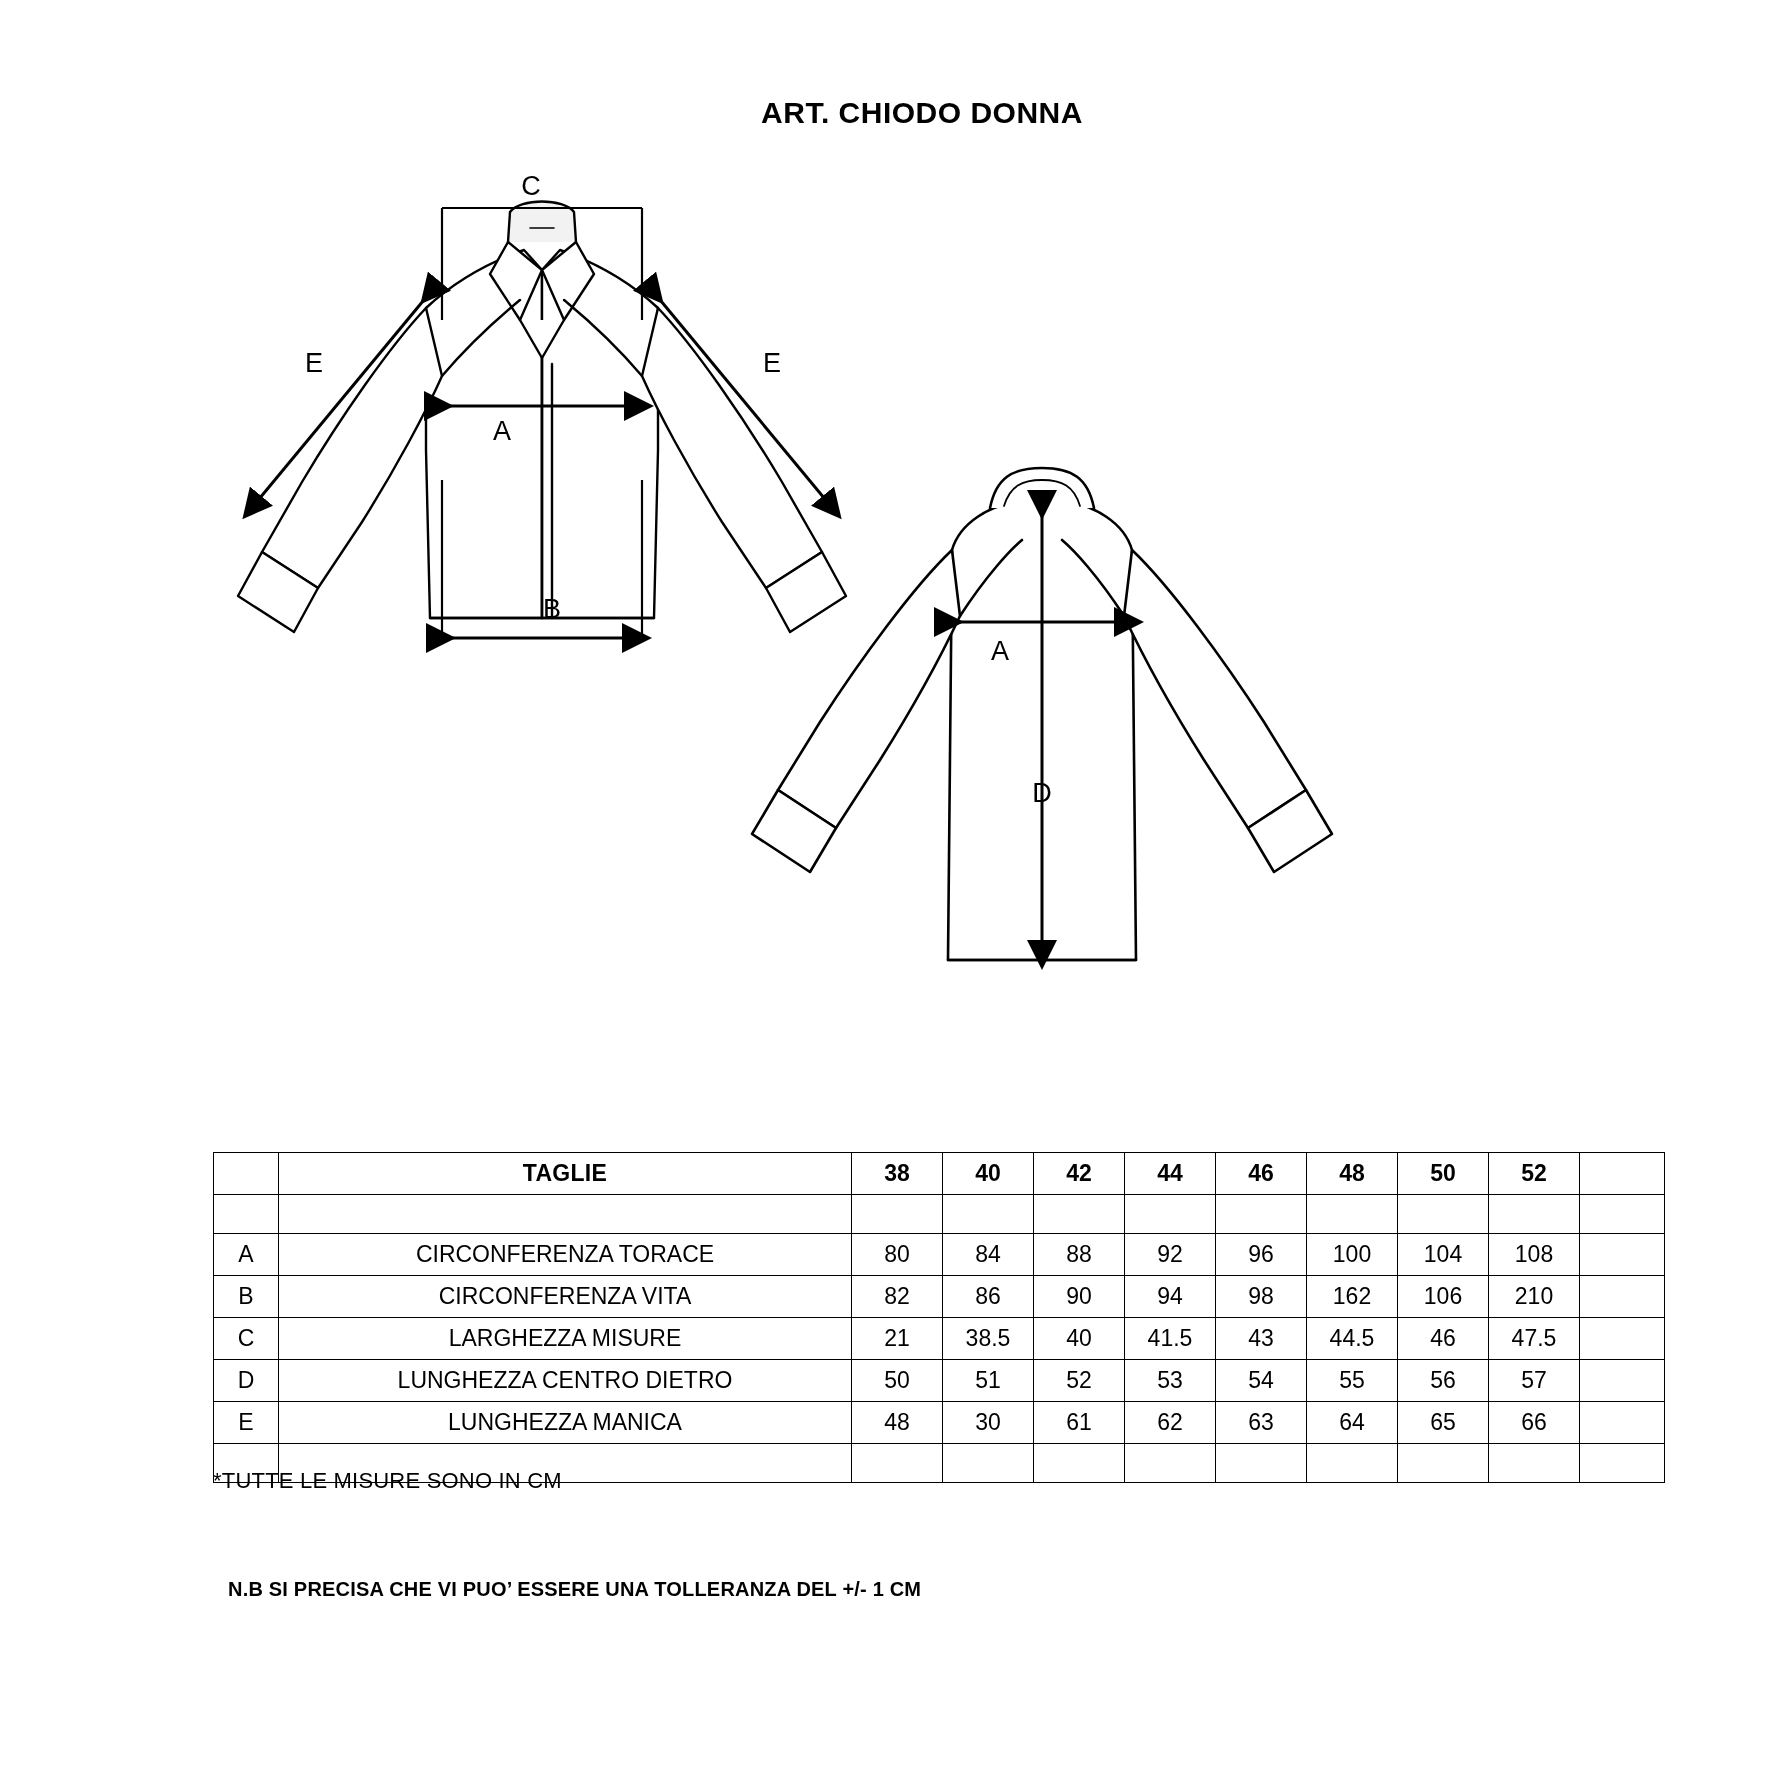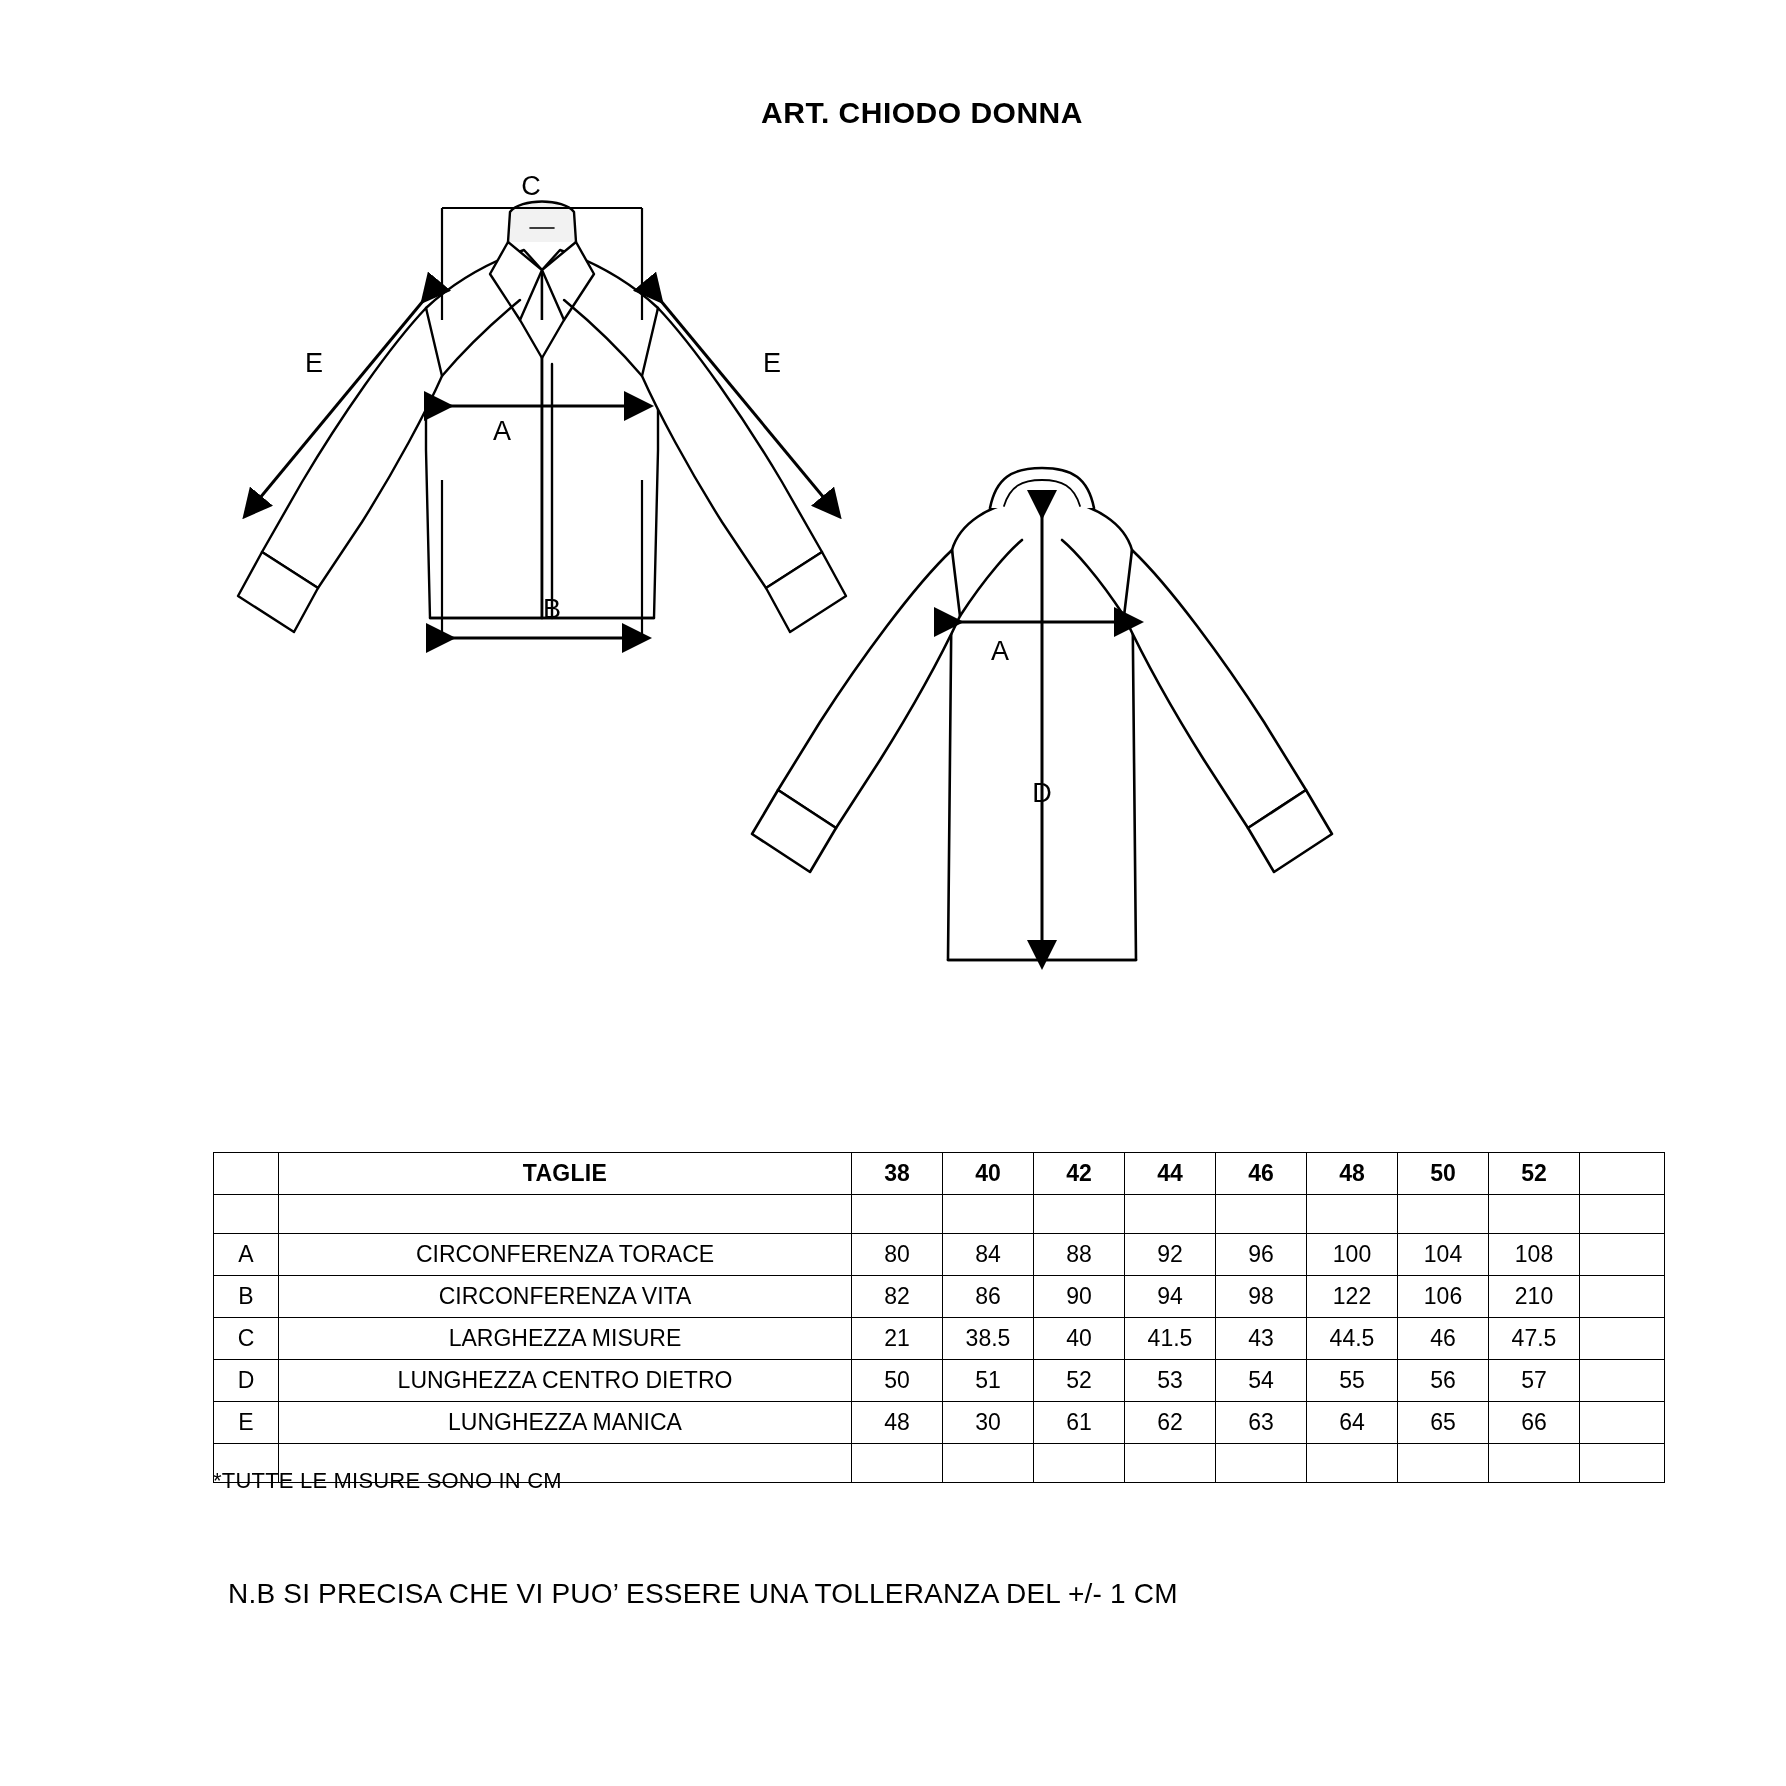--- a/index.html
+++ b/index.html
@@ -84,22 +84,22 @@
     width: 1372px;
     text-align: left;
     font-size: 22px;
     letter-spacing: 0.2px;
   }
 
   .nb-note {
     position: absolute;
     left: 228px;
     top: 1578px;
-    font-size: 28px;
-    font-weight: normal;
+    font-size: 20px;
+    font-weight: bold;
     letter-spacing: 0.2px;
   }
 </style>
 </head>
 <body>
 
 <div class="page-title">ART. CHIODO DONNA</div>
 
 <div class="illustrations">
 
@@ -348,21 +348,21 @@
       </tr>
 
       <tr>
         <td class="col-code">B</td>
         <td class="col-desc">CIRCONFERENZA VITA</td>
         <td class="col-size">82</td>
         <td class="col-size">86</td>
         <td class="col-size">90</td>
         <td class="col-size">94</td>
         <td class="col-size">98</td>
-        <td class="col-size">122</td>
+        <td class="col-size">162</td>
         <td class="col-size">106</td>
         <td class="col-size">210</td>
         <td class="col-tail"></td>
       </tr>
 
       <tr>
         <td class="col-code">C</td>
         <td class="col-desc">LARGHEZZA MISURE</td>
         <td class="col-size">21</td>
         <td class="col-size">38.5</td>

